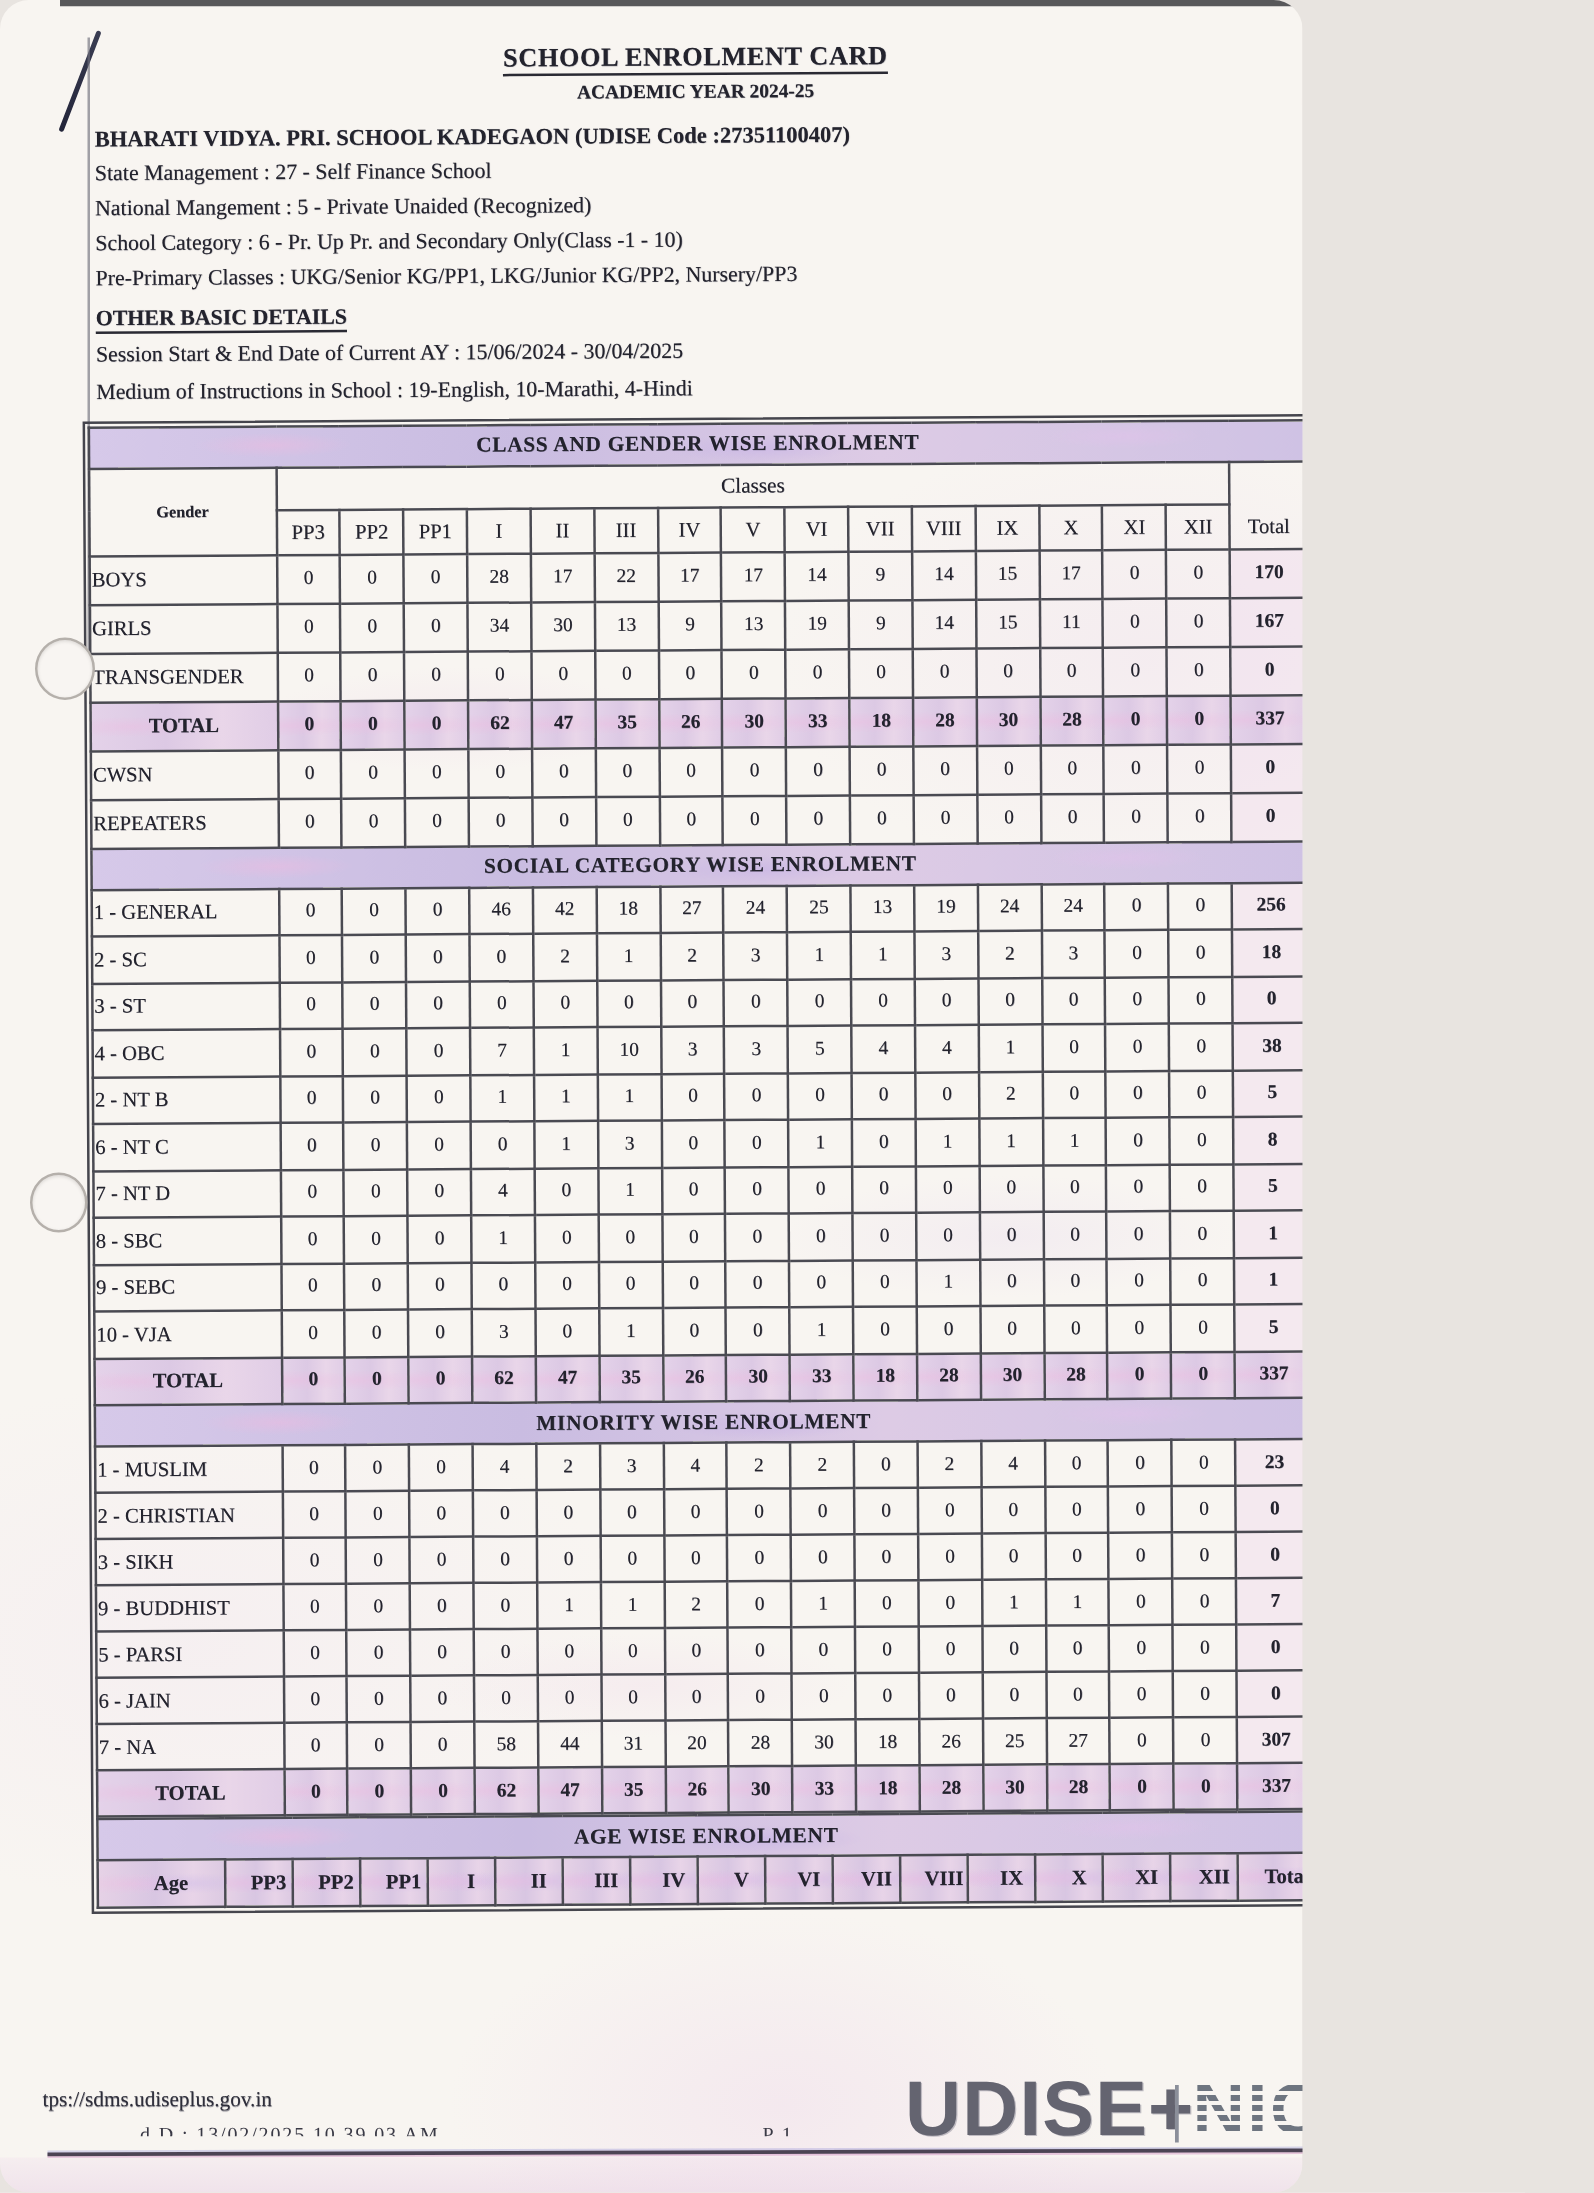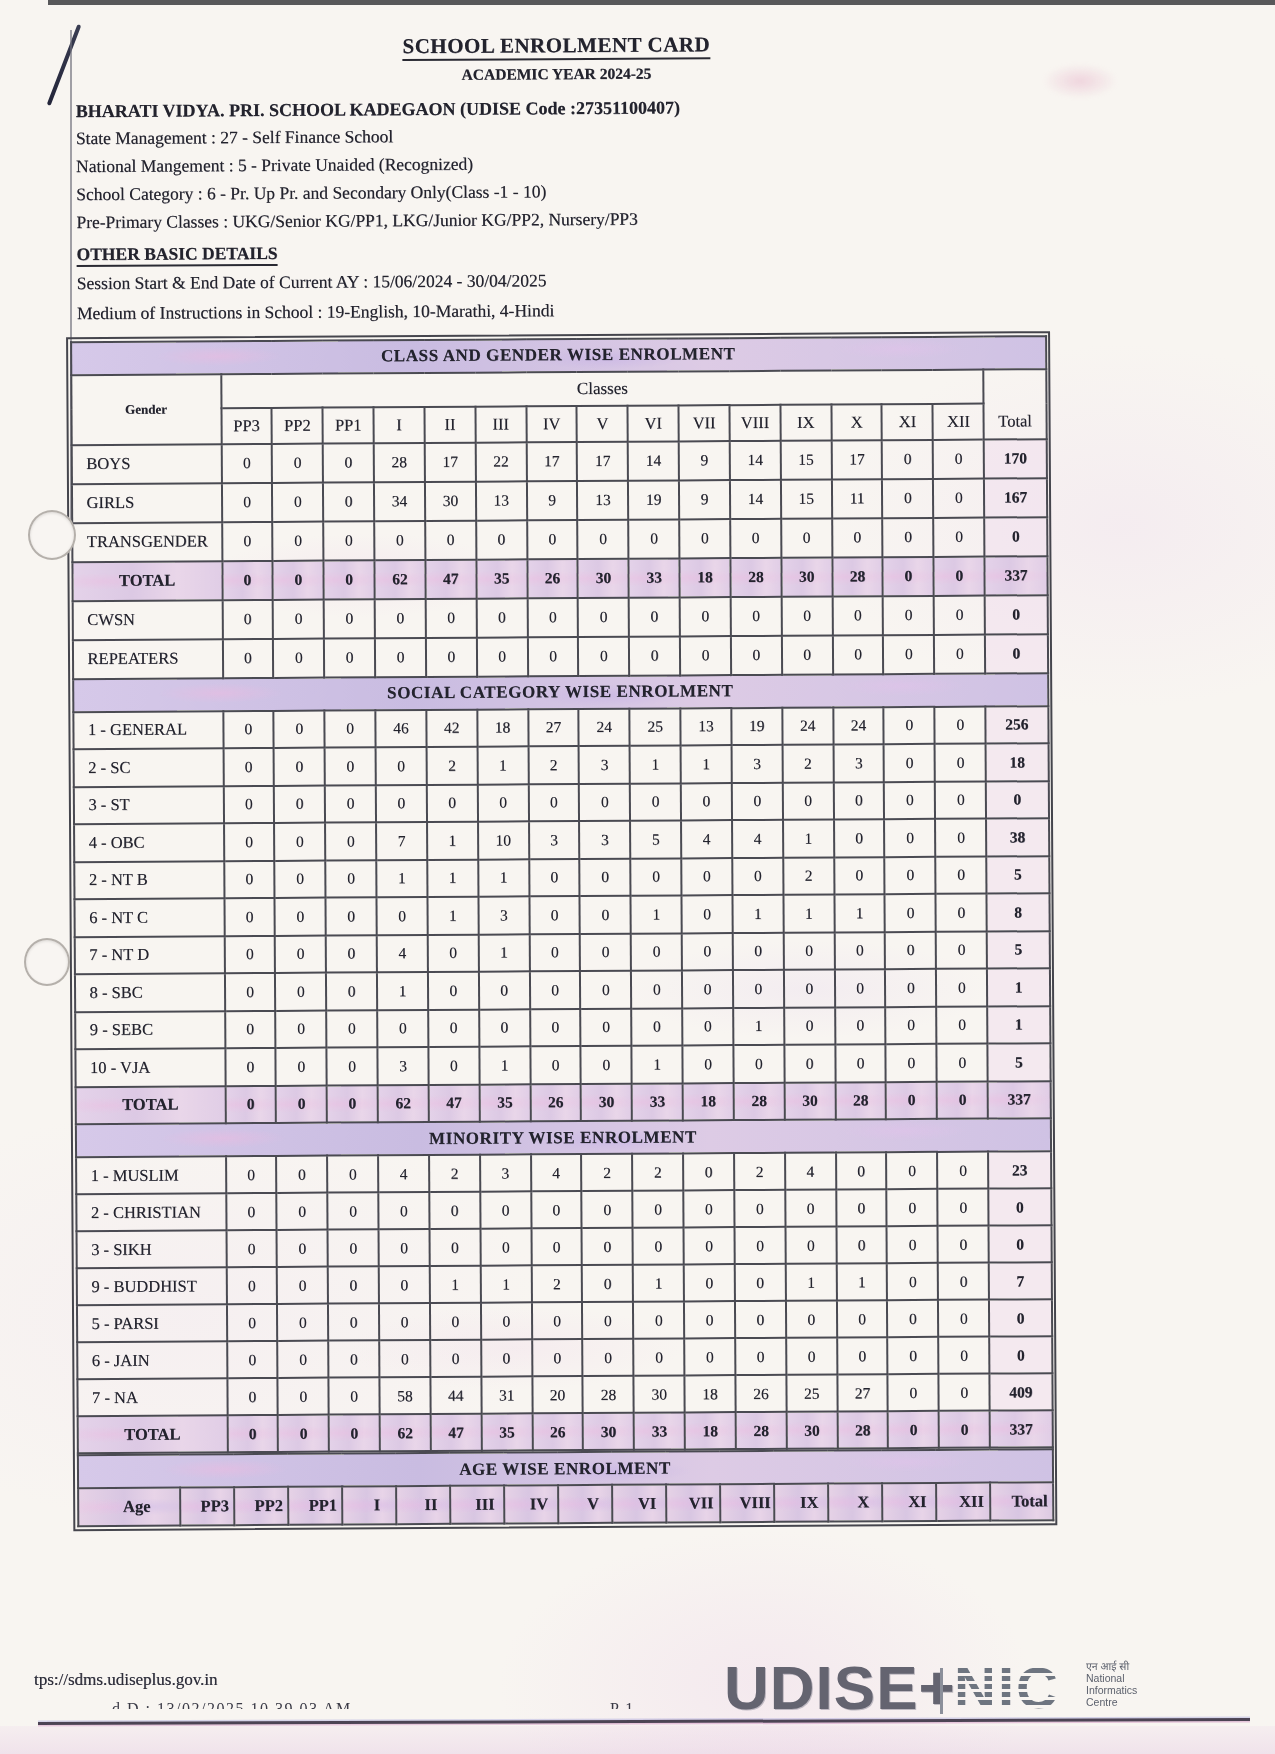--- a/index.html
+++ b/index.html
@@ -1,22 +1,22 @@
 <!DOCTYPE html>
 <html><head>
 <meta charset="utf-8">
 <style>
   html,body{margin:0;padding:0;background:#e8e4e0;}
-  .page{position:relative;width:1275px;height:1754px;overflow:hidden;
+  .page{position:relative;width:1042px;height:1754px;overflow:hidden;
     background:
       radial-gradient(420px 260px at 88% 30%, rgba(238,220,238,.35), transparent 70%),
       radial-gradient(500px 300px at 15% 75%, rgba(240,226,240,.30), transparent 70%),
       radial-gradient(380px 220px at 60% 96%, rgba(238,214,234,.40), transparent 70%),
       #f8f5f1;
-    font-family:"Liberation Serif", serif;color:#23232d;}
+    font-family:"Liberation Serif", serif;color:#23232d;border-radius:23px;}
   
   .top-edge{position:absolute;left:48px;top:0;width:1227px;height:5px;background:#3c3c40;opacity:.85;}
   .pen-mark{position:absolute;left:62px;top:22px;width:4px;height:86px;background:linear-gradient(#3a3d52,#23253a);transform:rotate(21deg);border-radius:2px;}
   .edge-line{position:absolute;left:70px;top:30px;width:2px;height:512px;background:#70707c;opacity:.65;}
   .punch{position:absolute;background:#f8f5f2;border:2px solid #b5b0ab;border-radius:50%;box-shadow:0 1px 3px rgba(0,0,0,.12) inset;z-index:6;}
   .punch-1{left:28px;top:510px;width:44px;height:46px;}
   .punch-2{left:24px;top:938px;width:42px;height:44px;}
   .smudge{position:absolute;left:1030px;top:58px;width:100px;height:46px;border-radius:50%;
     background:radial-gradient(closest-side, rgba(225,160,190,.38), transparent 75%);filter:blur(2px);}
   .footer-rule{position:absolute;left:38px;top:1720px;width:1212px;height:2.5px;background:#4c4454;transform:rotate(-0.18deg);
@@ -50,21 +50,21 @@
       radial-gradient(110px 16px at 55% 60%, rgba(198,178,230,.55), transparent 70%),
       radial-gradient(90px 14px at 85% 35%, rgba(228,194,236,.45), transparent 70%),
       linear-gradient(92deg,#d6c9e9,#c9bce1 35%,#ddcbe5 65%,#cfc2e4);}
   .hrow td{height:32px;font-size:17px;}
   .hrow .corner{font-size:13px;vertical-align:middle;font-weight:bold;}
   .hrow .total-head{font-size:16.5px;vertical-align:bottom;padding-bottom:7px;}
   .hrow2 td{height:34px;font-size:16.5px;}
   .sec-gender td{height:37px;}
   .sec-social td{height:35.5px;}
   .sec-minority td{height:35px;}
-  .row-label{text-align:left;padding-left:14px;font-size:16.5px;}
+  .row-label{text-align:left;padding-left:1px;font-size:16.5px;}
   .total-col{background:rgba(240,220,238,.45);font-weight:bold;margin-left:48px;}
   .total-row td{font-weight:bold;
     background:
       radial-gradient(80px 12px at 20% 50%, rgba(238,186,224,.40), transparent 70%),
       linear-gradient(91deg,#e4d2e9,#dcc9e4 40%,#e9d6e9 70%,#e0cde6);}
   .total-row .row-label{text-align:center;padding-left:0;}
   .age-hrow td{height:36px;font-size:16.5px;font-weight:bold;
     background:
       radial-gradient(70px 12px at 25% 50%, rgba(238,190,226,.45), transparent 70%),
       radial-gradient(80px 12px at 70% 50%, rgba(205,185,232,.45), transparent 70%),
@@ -621,21 +621,21 @@
               <td>31</td>
               <td>20</td>
               <td>28</td>
               <td>30</td>
               <td>18</td>
               <td>26</td>
               <td>25</td>
               <td>27</td>
               <td>0</td>
               <td>0</td>
-              <td class="total-col">409</td>
+              <td class="total-col">307</td>
             </tr>
             <tr class="total-row">
               <td class="row-label">TOTAL</td>
               <td>0</td>
               <td>0</td>
               <td>0</td>
               <td>62</td>
               <td>47</td>
               <td>35</td>
               <td>26</td>

